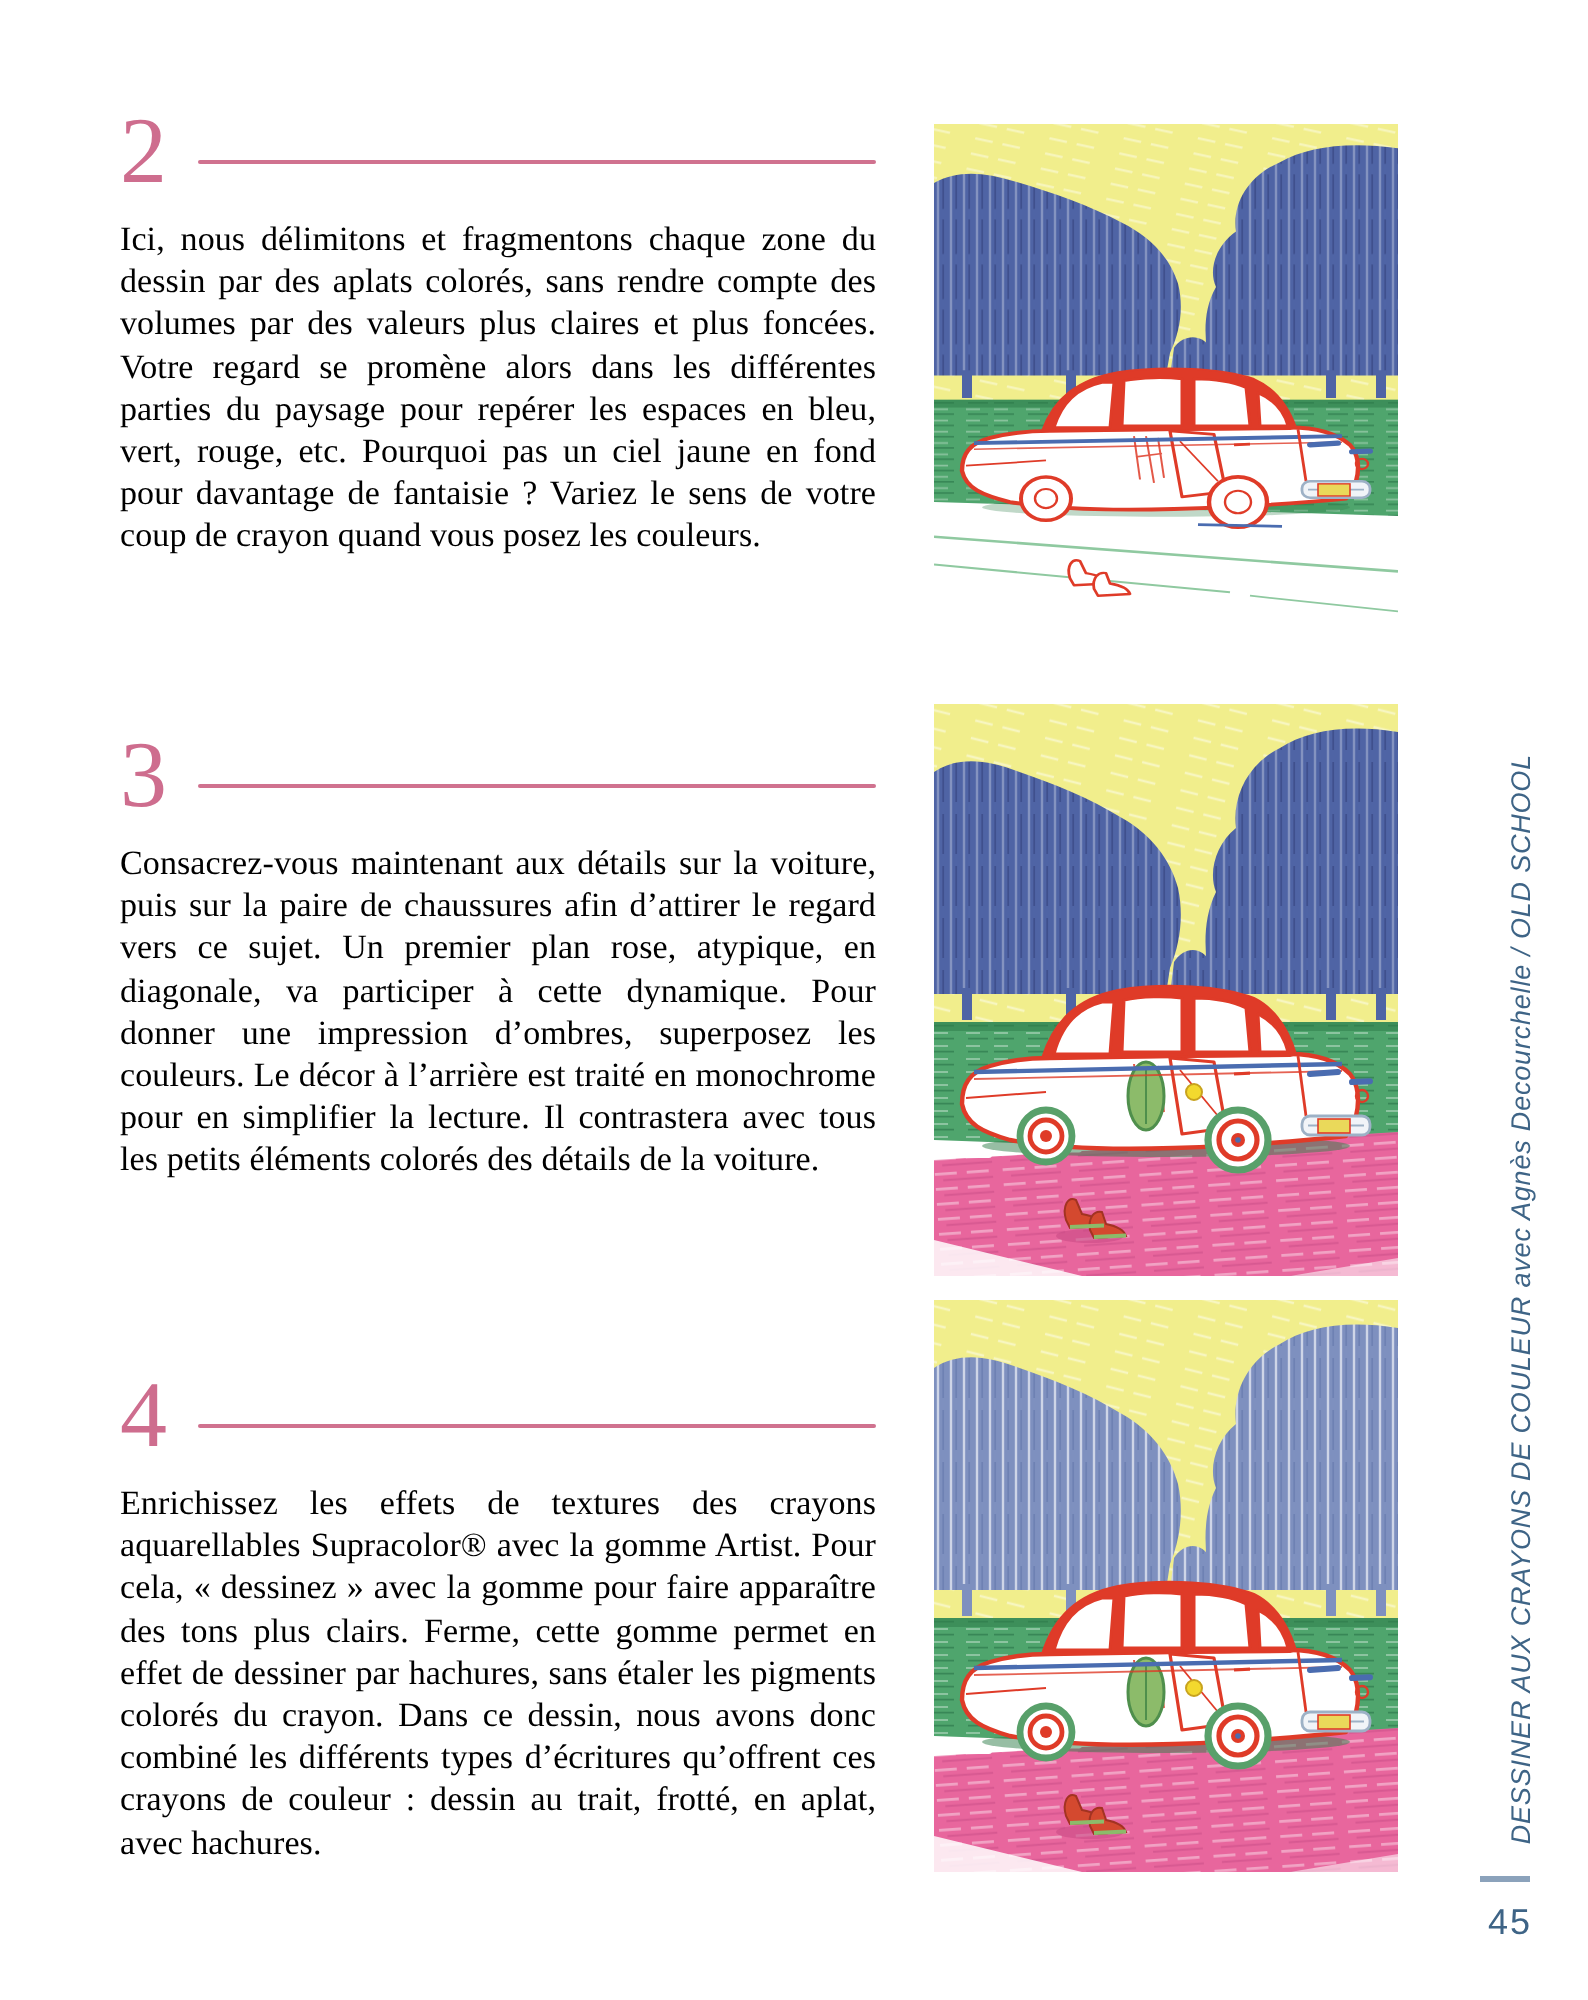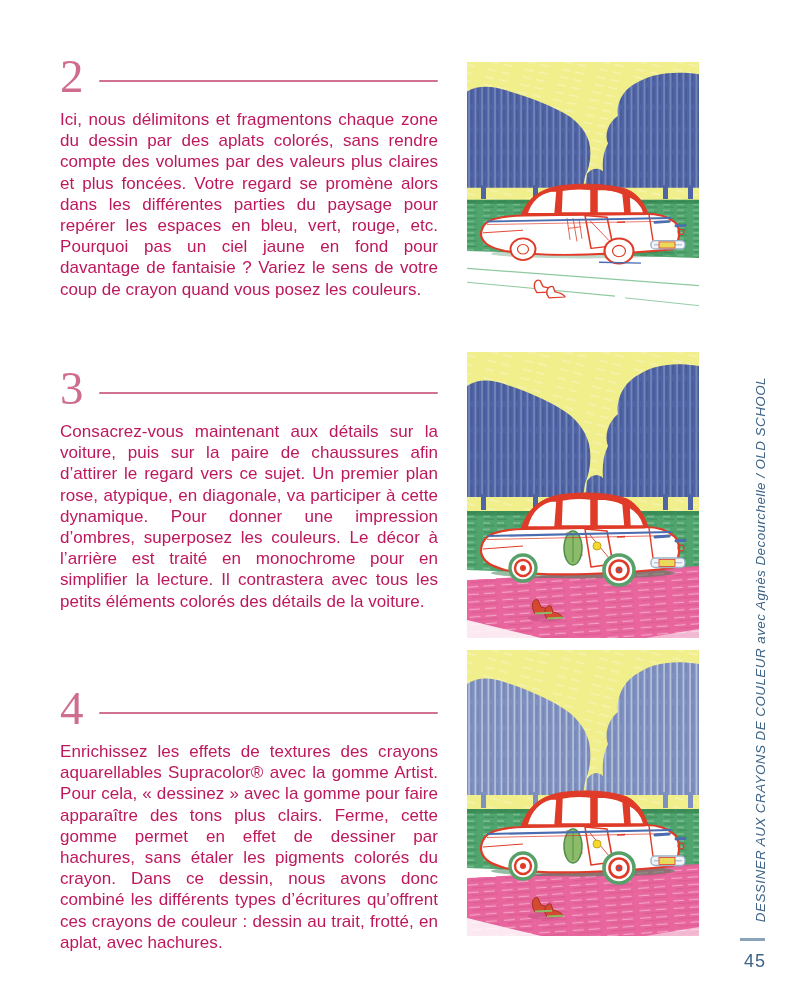--- a/index.html
+++ b/index.html
@@ -14,21 +14,21 @@
   .sec-2{top:50px;} .sec-3{top:362px;} .sec-4{top:682px;}
   .sec-head{display:flex;align-items:center;height:52px;}
   .sec-num{
     font-family:"Liberation Serif","DejaVu Serif",serif;
     font-size:47px;line-height:1;font-weight:400;
     color:#ce6d8e;flex:0 0 auto;
   }
   .sec-rule{flex:1 1 auto;height:2.5px;background:#d0728f;margin-left:15px;margin-top:10px;border-radius:2px;}
   .sec-text{
     margin-top:7px;font-size:17px;line-height:21.2px;
-    color:#be185d;text-align:justify;letter-spacing:.05px;
+    color:#000000;text-align:justify;letter-spacing:.05px;font-family:Liberation Serif, serif;
   }
   
   .art{position:absolute;left:467px;width:233px;margin:0;padding:0;}
   .art-1{top:62px;height:248px;}
   .art-2{top:352px;height:286px;}
   .art-3{top:650px;height:286px;}
   .art svg{display:block;}
   
   .margin-label{
     position:absolute;right:26px;bottom:78px;

